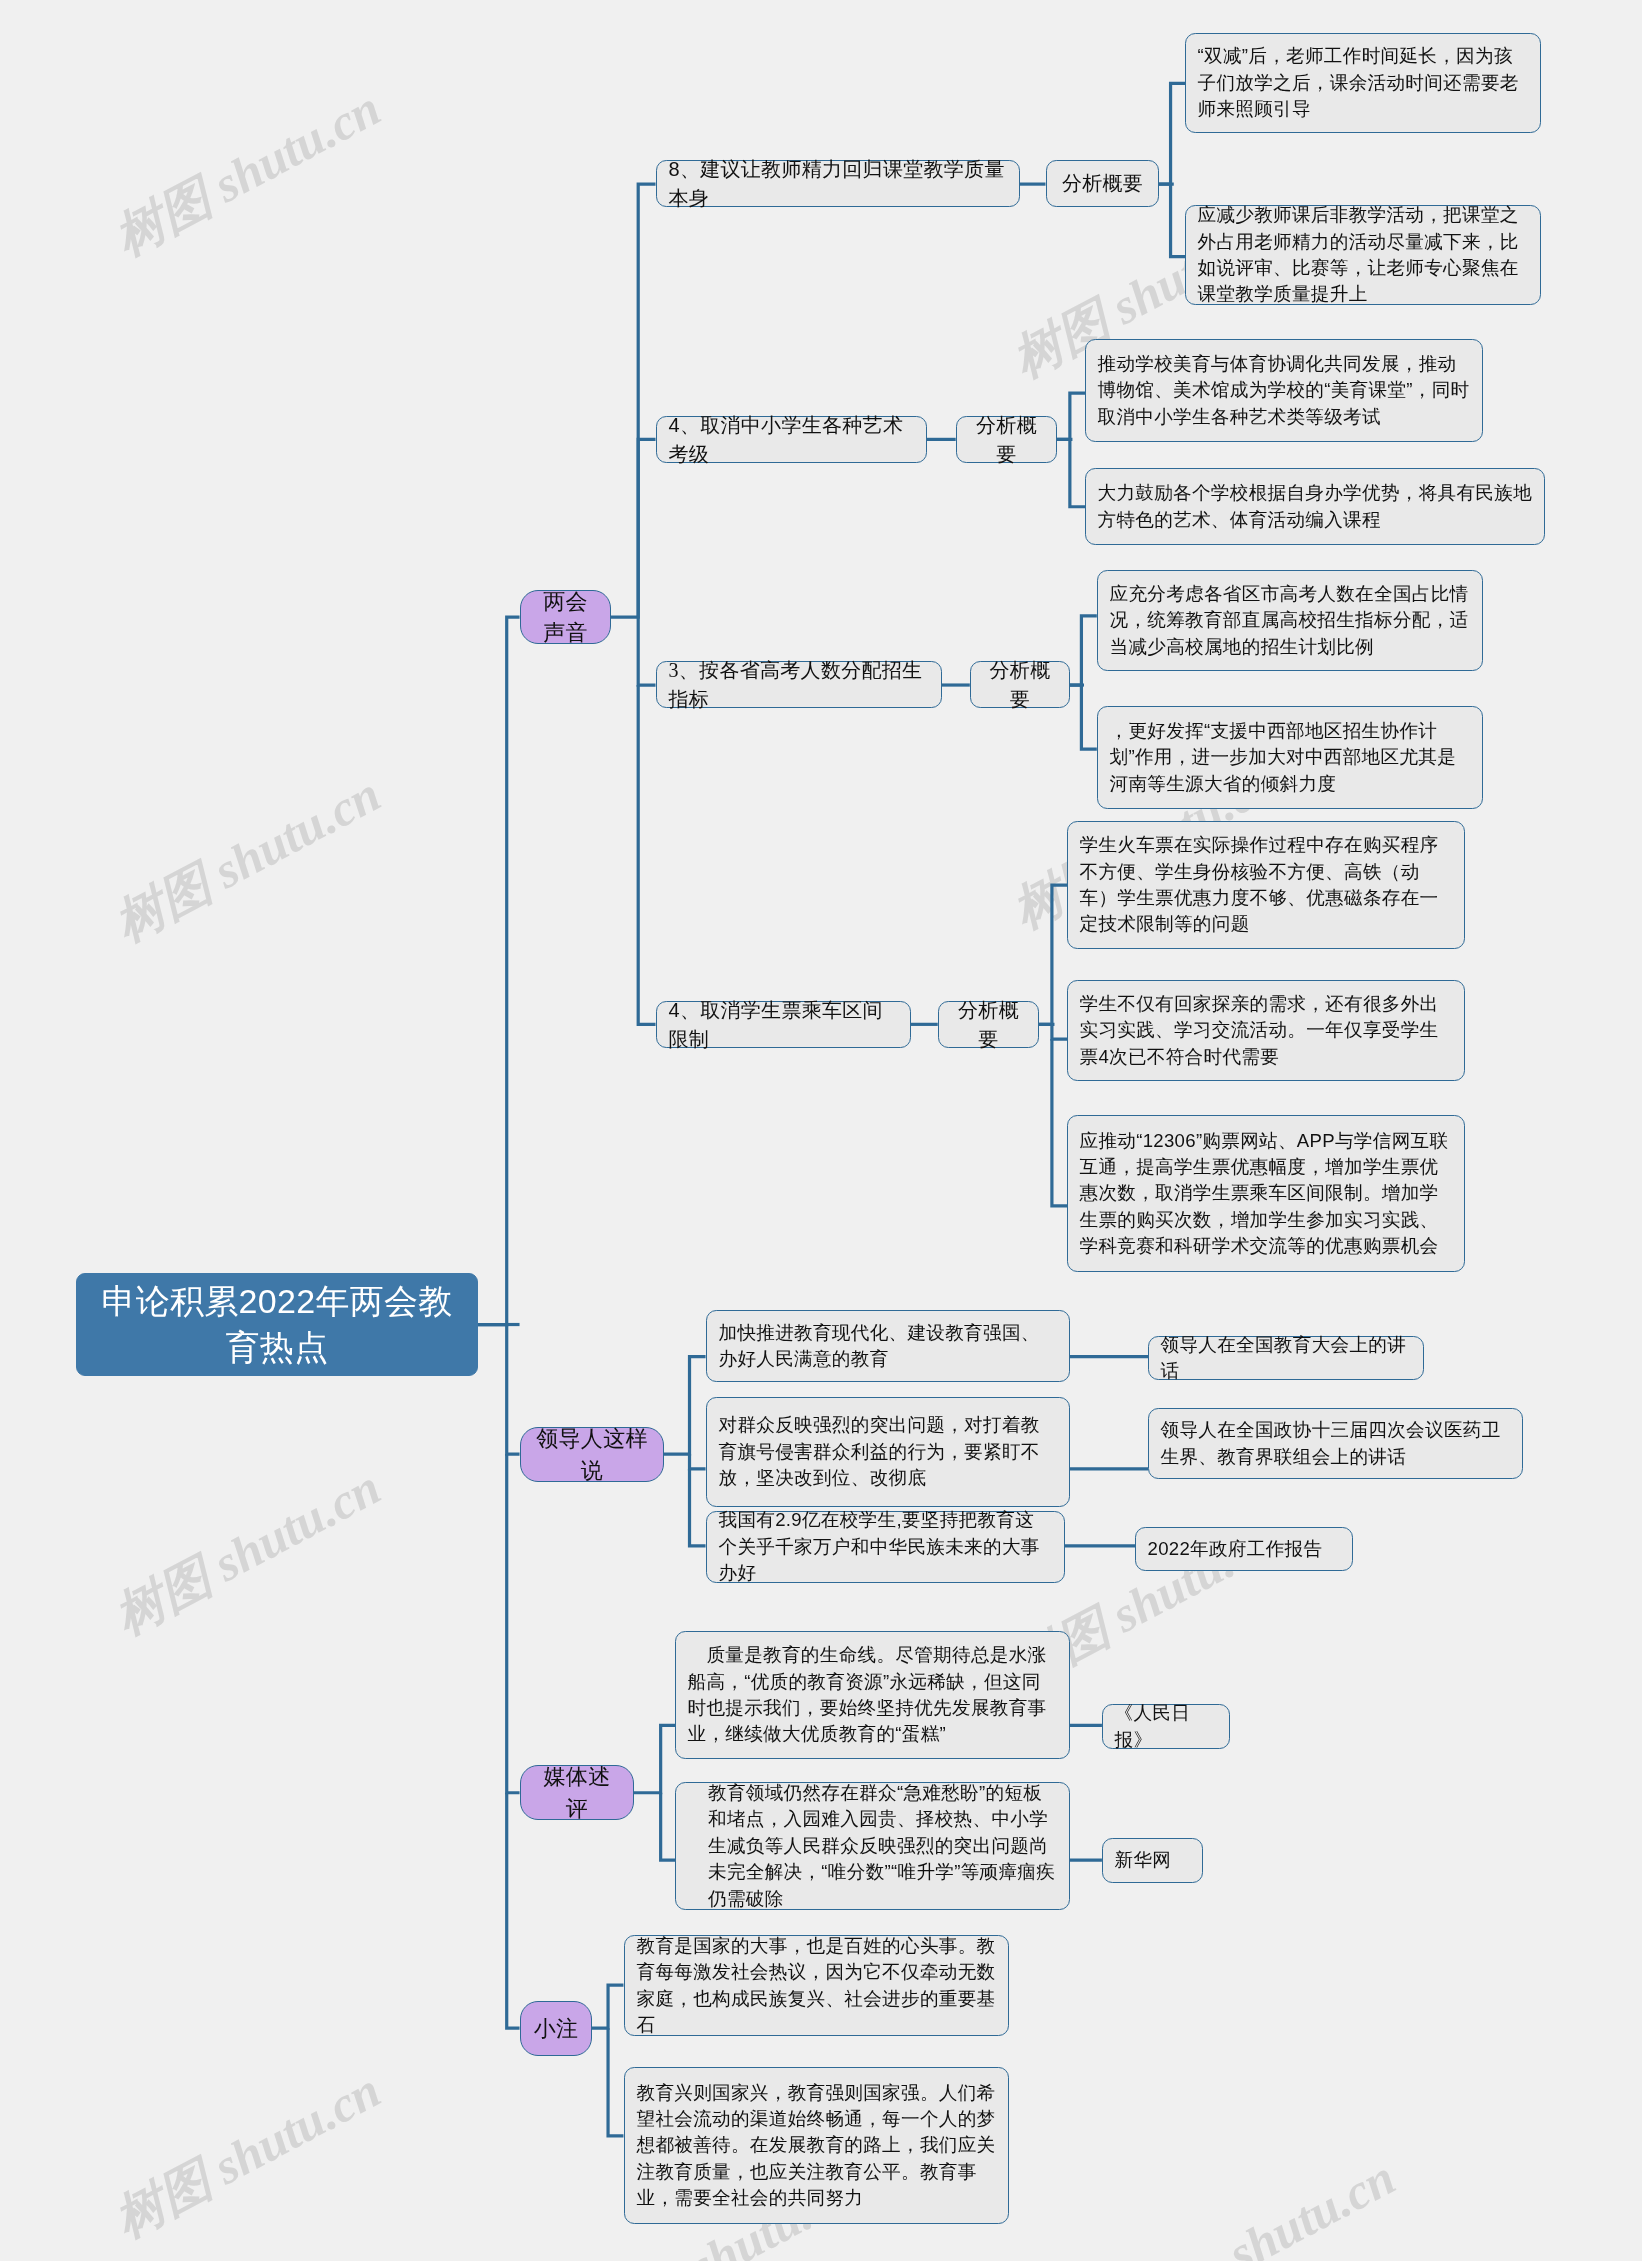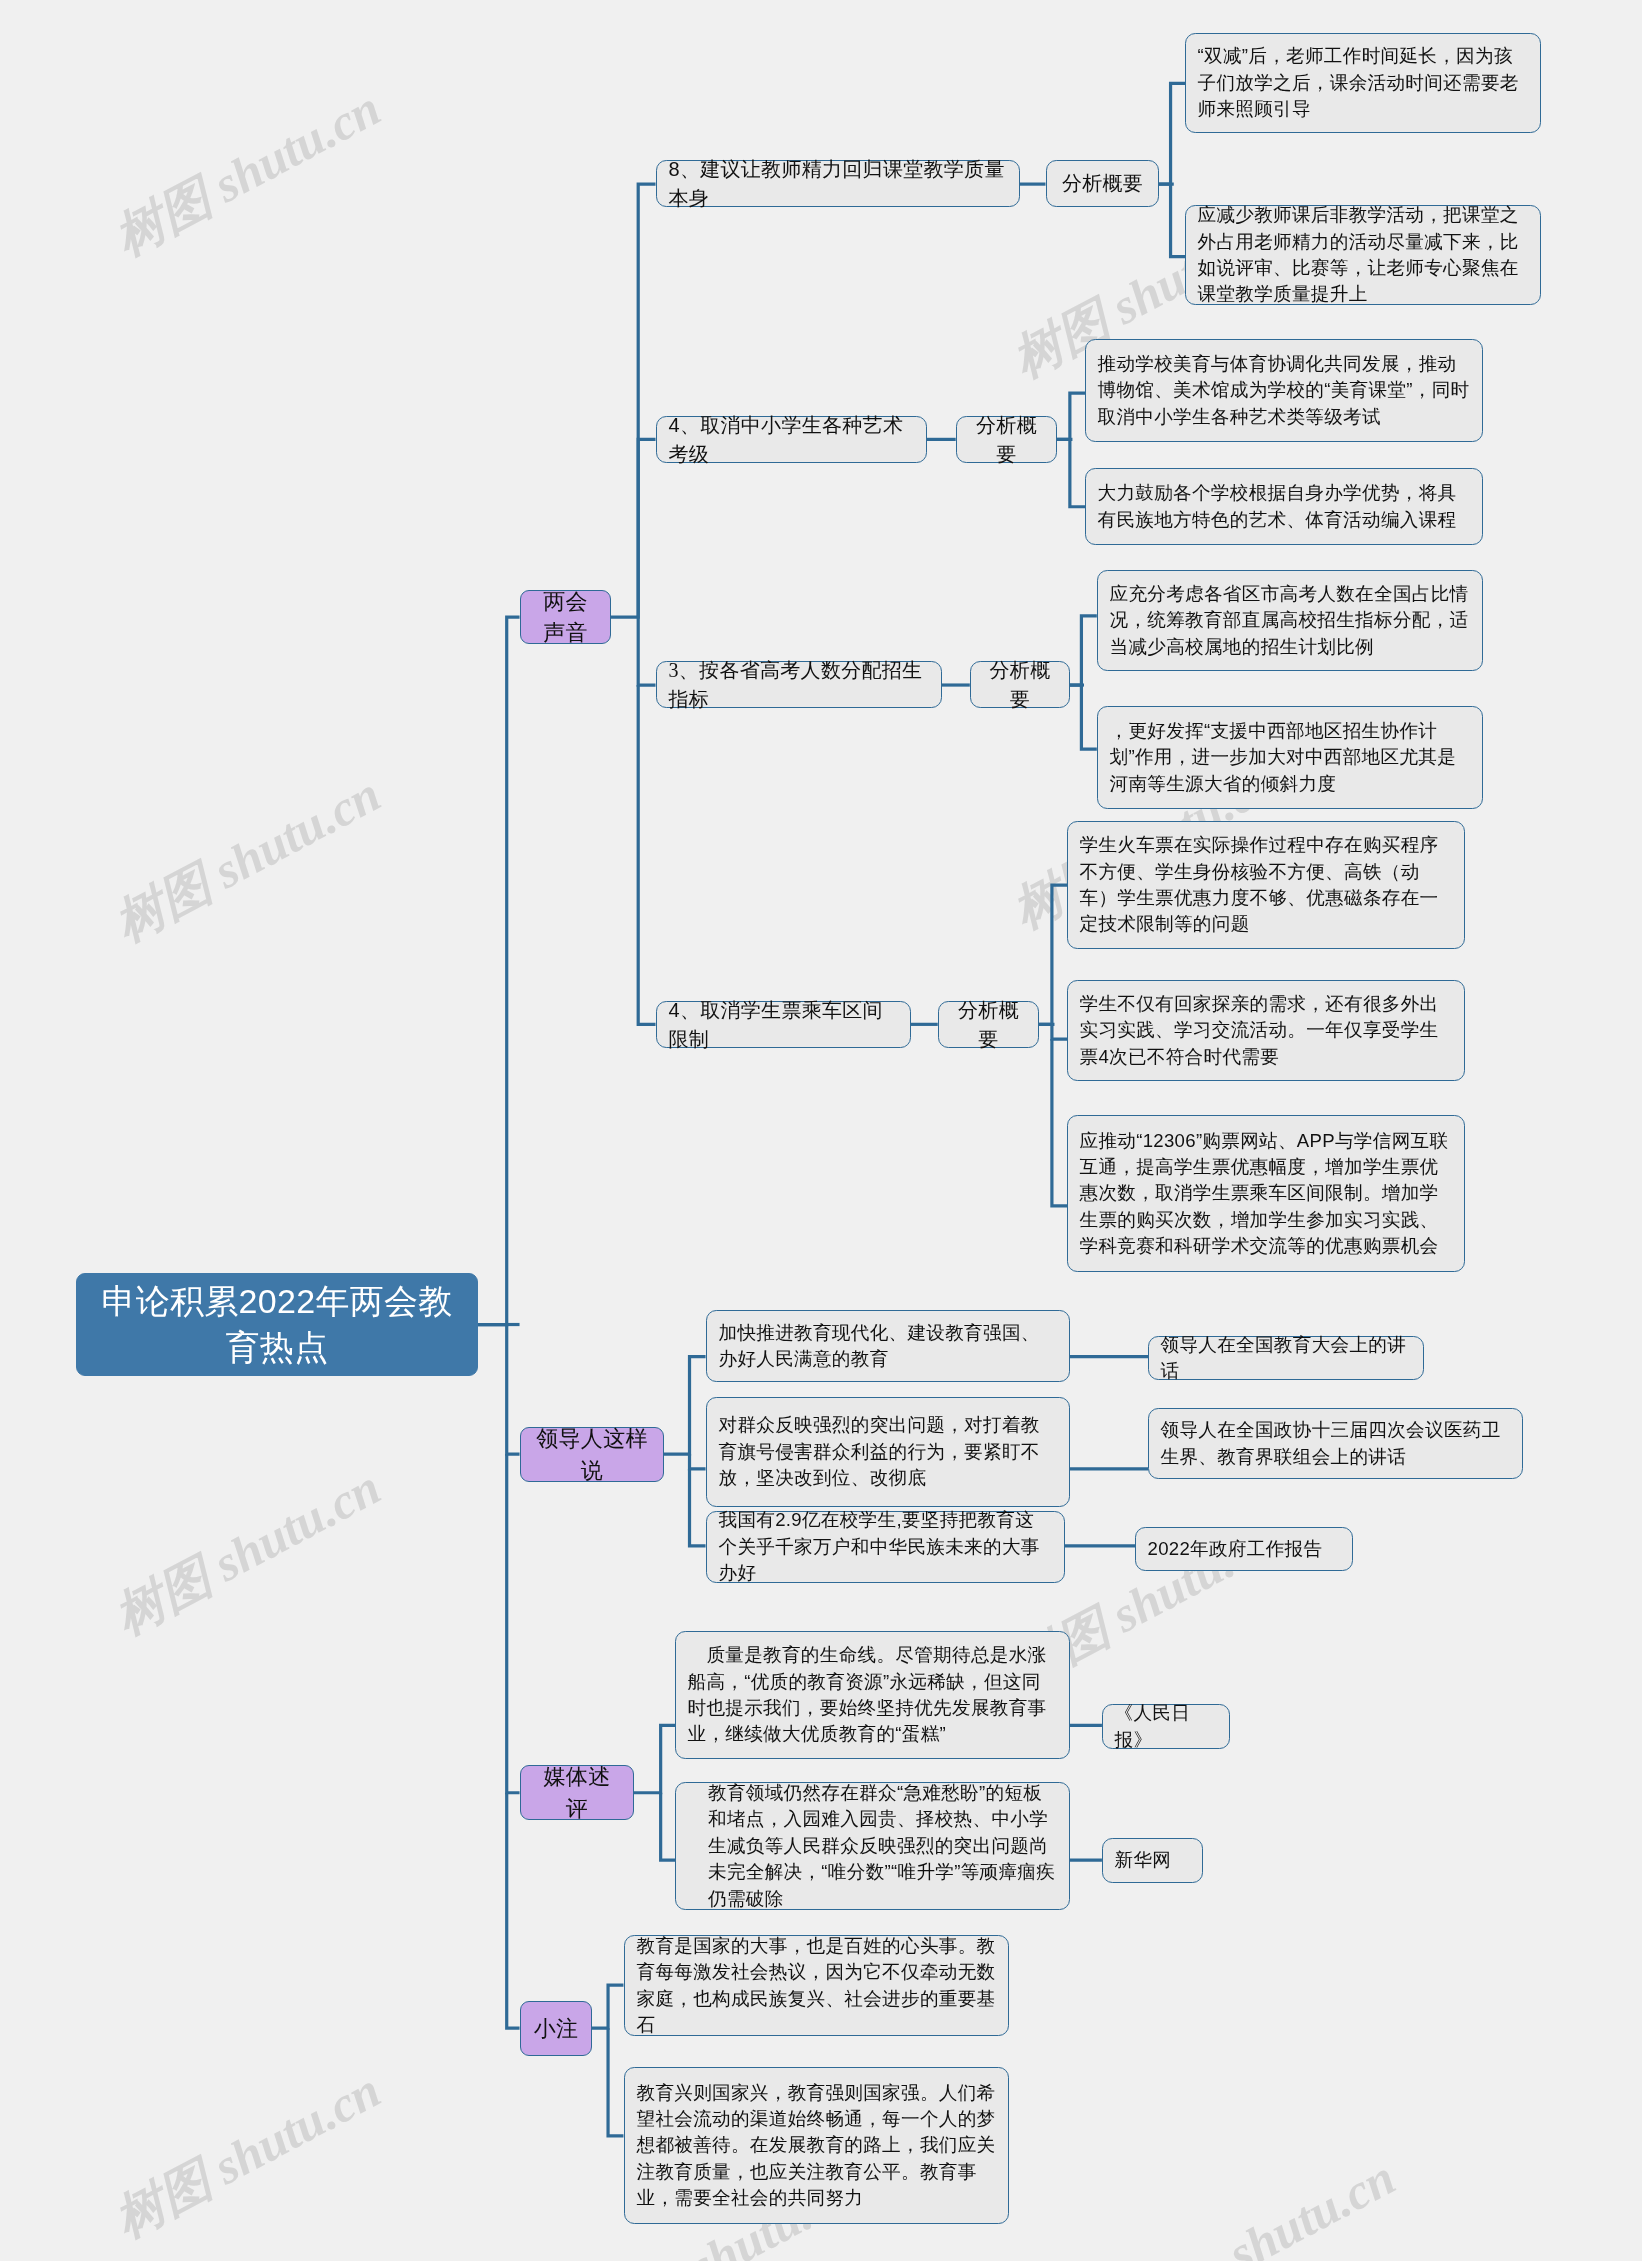--- a/index.html
+++ b/index.html
@@ -29,21 +29,21 @@
   }
   .node.root{
     background:#3f78a8;border-color:#3f78a8;color:#fff;
     font-size:34px;line-height:1.35;text-align:center;
     justify-content:center;border-radius:9px;
     padding:16.7px 15.4px;font-weight:400;
   }
   .node.branch{
     background:#c9a6e8;border-color:#2f6a96;
     font-size:22px;justify-content:center;text-align:center;
-    border-radius:9px;padding:9px 11.5px;
+    border-radius:18px;padding:9px 11.5px;
   }
   .node.topic{font-size:20px;justify-content:flex-start;}
   .node.tag{font-size:20px;justify-content:center;text-align:center;}
   .node.leaf{font-size:18.6px;align-items:center;}
   .node.src{font-size:18.6px;justify-content:flex-start;}
 
   
   .wm{
     position:absolute;
     color:rgba(120,120,120,0.22);
@@ -130,21 +130,21 @@
   <div class="node branch" style="left:520px;top:590px;width:91px;height:54px;">两会声音</div>
 
   <div class="node topic" style="left:656px;top:160px;width:364px;height:47px;">8、建议让教师精力回归课堂教学质量本身</div>
   <div class="node tag" style="left:1046px;top:160px;width:113px;height:47px;">分析概要</div>
   <div class="node leaf" style="left:1185px;top:33px;width:356px;height:100px;">“双减”后，老师工作时间延长，因为孩子们放学之后，课余活动时间还需要老师来照顾引导</div>
   <div class="node leaf" style="left:1185px;top:205px;width:356px;height:100px;">应减少教师课后非教学活动，把课堂之外占用老师精力的活动尽量减下来，比如说评审、比赛等，让老师专心聚焦在课堂教学质量提升上</div>
 
   <div class="node topic" style="left:656px;top:416px;width:271px;height:47px;">4、取消中小学生各种艺术考级</div>
   <div class="node tag" style="left:956px;top:416px;width:101px;height:47px;">分析概要</div>
   <div class="node leaf" style="left:1085px;top:339px;width:398px;height:103px;">推动学校美育与体育协调化共同发展，推动博物馆、美术馆成为学校的“美育课堂”，同时取消中小学生各种艺术类等级考试</div>
-  <div class="node leaf" style="left:1085px;top:468px;width:398px;height:77px;">大力鼓励各个学校根据自身办学优势，将具有民族地方特色的艺术、体育活动编入课程</div>
+  <div class="node leaf" style="left:1085px;top:468px;width:460px;height:77px;">大力鼓励各个学校根据自身办学优势，将具有民族地方特色的艺术、体育活动编入课程</div>
 
   <div class="node topic" style="left:656px;top:661px;width:286px;height:47px;font-family:Liberation Serif, serif;">3、按各省高考人数分配招生指标</div>
   <div class="node tag" style="left:970px;top:661px;width:100px;height:47px;">分析概要</div>
   <div class="node leaf" style="left:1097px;top:570px;width:386px;height:101px;">应充分考虑各省区市高考人数在全国占比情况，统筹教育部直属高校招生指标分配，适当减少高校属地的招生计划比例</div>
   <div class="node leaf" style="left:1097px;top:706px;width:386px;height:103px;">，更好发挥“支援中西部地区招生协作计划”作用，进一步加大对中西部地区尤其是河南等生源大省的倾斜力度</div>
 
   <div class="node topic" style="left:656px;top:1001px;width:255px;height:47px;">4、取消学生票乘车区间限制</div>
   <div class="node tag" style="left:938px;top:1001px;width:101px;height:47px;">分析概要</div>
   <div class="node leaf" style="left:1067px;top:821px;width:398px;height:128px;">学生火车票在实际操作过程中存在购买程序不方便、学生身份核验不方便、高铁（动车）学生票优惠力度不够、优惠磁条存在一定技术限制等的问题</div>
   <div class="node leaf" style="left:1067px;top:980px;width:398px;height:101px;">学生不仅有回家探亲的需求，还有很多外出实习实践、学习交流活动。一年仅享受学生票4次已不符合时代需要</div>

